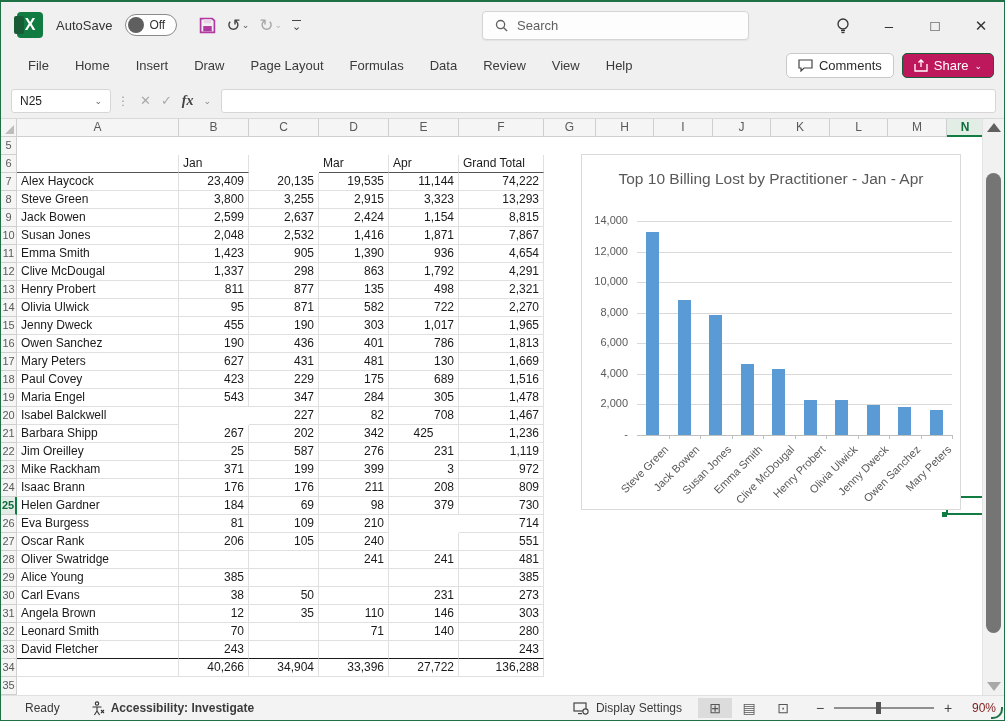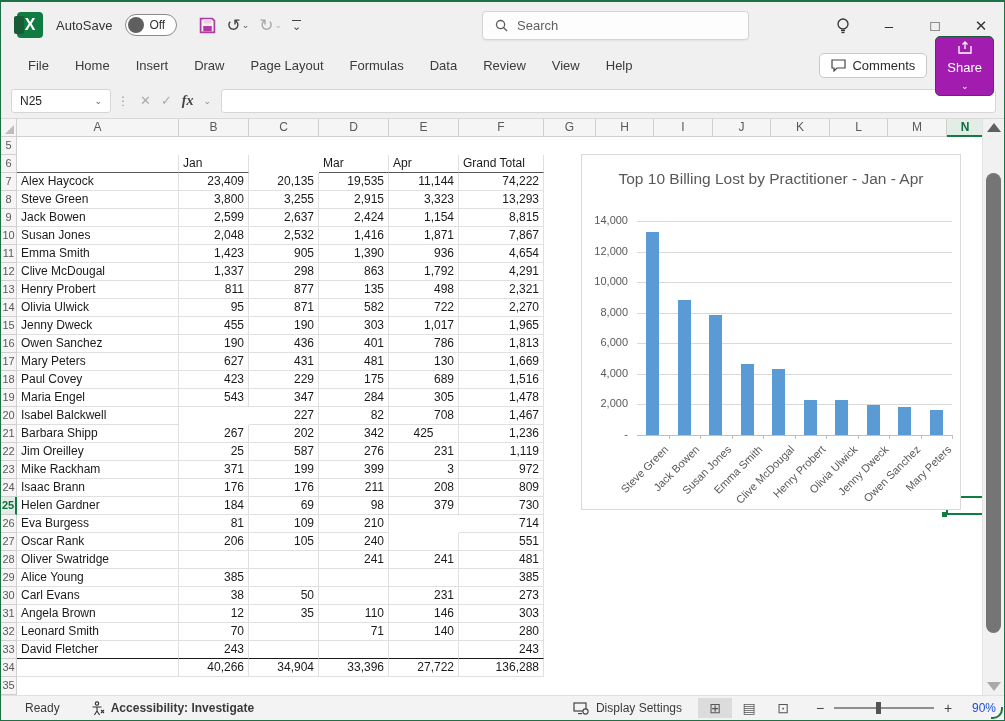--- a/index.html
+++ b/index.html
@@ -28,21 +28,21 @@
   .tb-right { position:absolute; right:0; top:0; height:47px; display:flex; align-items:center; }
   .tb-icon { width:46px; height:100%; display:flex; align-items:center; justify-content:center; color:#333; font-size:15px; }
   .bulb-svg { width:16px; height:18px; }
 
   
   .ribbon { height:35px; background:#f0f0f0; display:flex; align-items:center; position:relative; flex:0 0 auto; }
   .tabs { display:flex; align-items:center; padding-left:14px; gap:0; }
   .tab { font-size:13px; color:#3b3b3b; padding:7px 13px; cursor:default; white-space:nowrap; }
   .ribbon-right { position:absolute; right:10px; display:flex; align-items:center; gap:8px; }
   .comments-btn { display:flex; align-items:center; gap:6px; background:#fff; border:1px solid #c9c9c9; border-radius:5px; padding:4px 11px; font-size:13px; color:#2b2b2b; }
-  .share-btn { display:flex; align-items:center; gap:6px; background:#a21caf; border:1px solid #1a5c38; border-radius:5px; padding:4px 11px; font-size:13px; color:#fff;flex-direction:column; }
+  .share-btn { display:flex; align-items:center; gap:6px; background:#be185d; border:1px solid #1a5c38; border-radius:5px; padding:4px 11px; font-size:13px; color:#fff; }
   .share-btn .chev { font-size:9px; }
 
   
   .formula-row { height:36px; background:#f0f0f0; display:flex; align-items:center; padding:0 8px 0 10px; gap:6px; border-bottom:1px solid #d9d9d9; flex:0 0 auto; }
   .name-box { width:100px; height:24px; background:#fff; border:1px solid #d6d6d6; border-radius:3px; display:flex; align-items:center; justify-content:space-between; padding:0 8px; font-size:12px; color:#222; }
   .name-box .chev { font-size:9px; color:#666; }
   .fdots { color:#9a9a9a; font-size:12px; letter-spacing:1px; }
   .fbtns { display:flex; align-items:center; gap:10px; padding:0 4px; }
   .fbtn { color:#a9a9a9; font-size:13px; }
   .fx { font-style:italic; font-family:"Liberation Serif", serif; font-size:14px; color:#444; font-weight:bold; }
@@ -87,21 +87,21 @@
   .sb-acc { display:flex; align-items:center; gap:6px; margin-left:30px; font-weight:bold; }
   .sb-right { position:absolute; right:8px; display:flex; align-items:center; gap:0; }
   .sb-disp { display:flex; align-items:center; gap:7px; margin-right:16px; }
   .disp-svg { width:16px; height:13px; }
   .viewbtn { width:34px; height:20px; display:flex; align-items:center; justify-content:center; font-size:14px; color:#555; }
   .viewbtn.active { background:#dcdcdc; }
   .zoomctl { display:flex; align-items:center; gap:8px; margin-left:14px; }
   .zoom-minus,.zoom-plus { font-size:14px; color:#444; width:12px; text-align:center; }
   .zoom-track { width:100px; height:2px; background:#8f8f8f; position:relative; }
   .zoom-thumb { position:absolute; top:-5px; left:42px; width:5px; height:12px; background:#545454; }
-  .zoom-pct { width:34px; text-align:right; color:#1d4ed8; }
+  .zoom-pct { width:34px; text-align:right; color:#7f1d1d; }
   .resize-grip { position:absolute; right:1px; bottom:1px; width:12px; height:12px; border-right:2px solid #217346; border-bottom:2px solid #217346; border-bottom-right-radius:10px; }
 </style>
 </head>
 <body>
 
 <div class="window">
 
   <div class="titlebar">
     <div class="tb-left">
       <div class="excel-logo">

